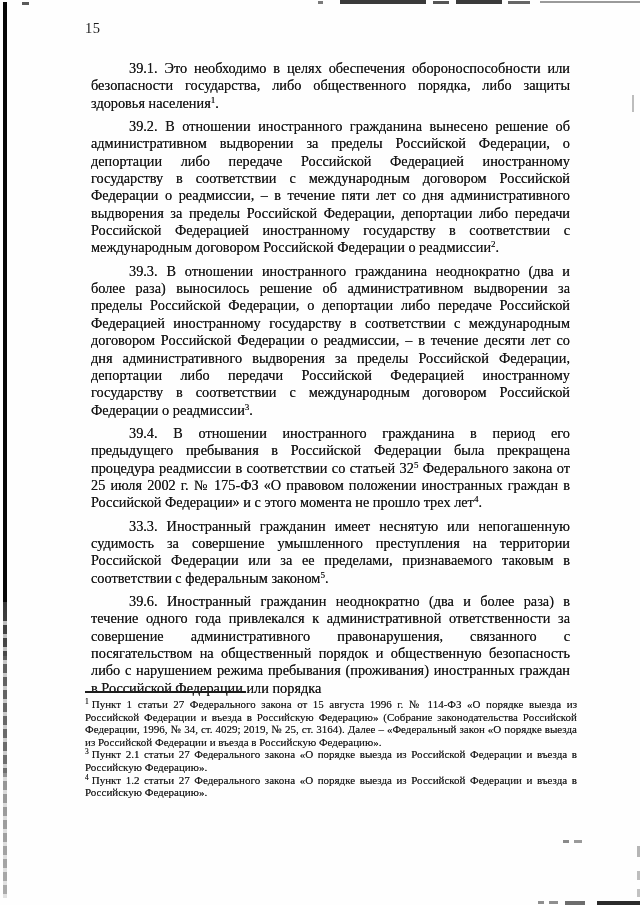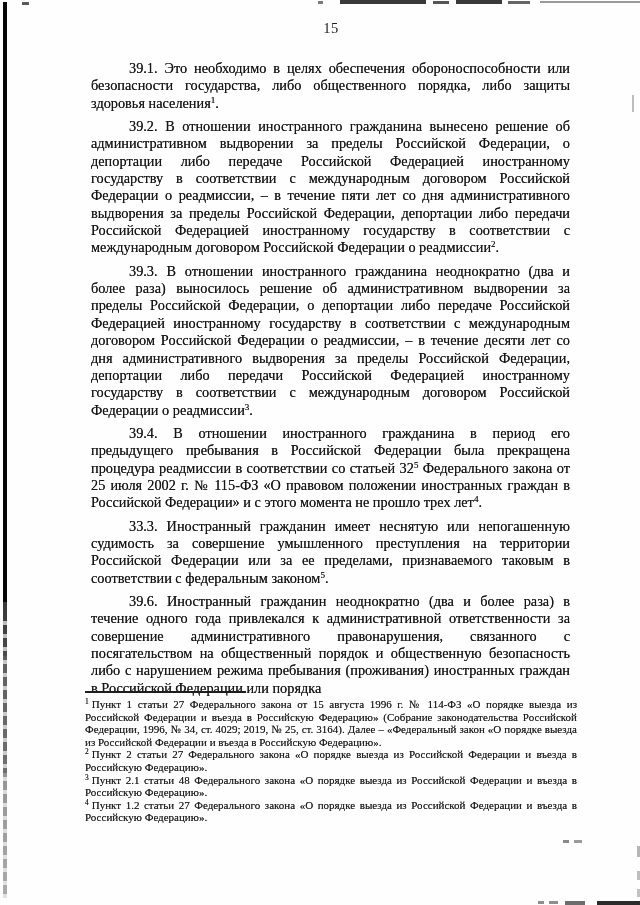--- a/index.html
+++ b/index.html
@@ -10,21 +10,20 @@
     position: relative;
     overflow: hidden;
   }
   .page {
     position: absolute; inset: 0;
     background: #fefefe;
   }
   .page-number {
     position: absolute;
     left: 85px; top: 20px; width: 492px;
-    text-align: center;
     font-size: 14.5px;
     color: #1b1b1b;
     letter-spacing: 0.5px;
   }
   .body-text {
     position: absolute;
     left: 85px; top: 54px; width: 491px;
     font-size: 14.3px;
     line-height: 17.35px;
     text-align: justify;
@@ -82,31 +81,30 @@
 <body>
 
 <div class="page">
 
   <div class="page-number">15</div>
 
   <div class="body-text">
       <p><span>39.1. Это необходимо в целях обеспечения обороноспособности или безопасности государства, либо общественного порядка, либо защиты здоровья населения</span><sup>1</sup><span>.</span></p>
       <p><span>39.2. В отношении иностранного гражданина вынесено решение об административном выдворении за пределы Российской Федерации, о депортации либо передаче Российской Федерацией иностранному государству в соответствии с международным договором Российской Федерации о реадмиссии, – в течение пяти лет со дня административного выдворения за пределы Российской Федерации, депортации либо передачи Российской Федерацией иностранному государству в соответствии с международным договором Российской Федерации о реадмиссии</span><sup>2</sup><span>.</span></p>
       <p><span>39.3. В отношении иностранного гражданина неоднократно (два и более раза) выносилось решение об административном выдворении за пределы Российской Федерации, о депортации либо передаче Российской Федерацией иностранному государству в соответствии с международным договором Российской Федерации о реадмиссии, – в течение десяти лет со дня административного выдворения за пределы Российской Федерации, депортации либо передачи Российской Федерацией иностранному государству в соответствии с международным договором Российской Федерации о реадмиссии</span><sup>3</sup><span>.</span></p>
-      <p><span>39.4. В отношении иностранного гражданина в период его предыдущего пребывания в Российской Федерации была прекращена процедура реадмиссии в соответствии со статьей 32</span><sup>5</sup><span> Федерального закона от 25 июля 2002 г. № 115-ФЗ «О правовом положении иностранных граждан в Российской Федерации» и с этого момента не прошло трех лет</span><sup>4</sup><span>.</span></p>
+      <p><span>39.4. В отношении иностранного гражданина в период его предыдущего пребывания в Российской Федерации была прекращена процедура реадмиссии в соответствии со статьей 32</span><sup>5</sup><span> Федерального закона от 25 июля 2002 г. № 175-ФЗ «О правовом положении иностранных граждан в Российской Федерации» и с этого момента не прошло трех лет</span><sup>4</sup><span>.</span></p>
       <p><span>33.3. Иностранный гражданин имеет неснятую или непогашенную судимость за совершение умышленного преступления на территории Российской Федерации или за ее пределами, признаваемого таковым в соответствии с федеральным законом</span><sup>5</sup><span>.</span></p>
       <p><span>39.6. Иностранный гражданин неоднократно (два и более раза) в течение одного года привлекался к административной ответственности за совершение административного правонарушения, связанного с посягательством на общественный порядок и общественную безопасность либо с нарушением режима пребывания (проживания) иностранных граждан в Российской Федерации или порядка</span></p>
     </div>
 
   <div class="footnote-rule"></div>
 
   <div class="footnotes">
       <p><sup>1</sup><span>Пункт 1 статьи 27 Федерального закона от 15 августа 1996 г. № 114-ФЗ «О порядке выезда из Российской Федерации и въезда в Российскую Федерацию» (Собрание законодательства Российской Федерации, 1996, № 34, ст. 4029; 2019, № 25, ст. 3164). Далее – «Федеральный закон «О порядке выезда из Российской Федерации и въезда в Российскую Федерацию».</span></p>
-      <p><sup>2</sup><span>Пункт 2 статьи 27 Федерального закона «О порядке выезда из Российской Федерации и въезда в Российскую Федерацию».</span></p>
-      <p><sup>3</sup><span>Пункт 2.1 статьи 48 Федерального закона «О порядке выезда из Российской Федерации и въезда в Российскую Федерацию».</span></p>
+      <p><sup>3</sup><span>Пункт 2.1 статьи 27 Федерального закона «О порядке выезда из Российской Федерации и въезда в Российскую Федерацию».</span></p>
       <p><sup>4</sup><span>Пункт 1.2 статьи 27 Федерального закона «О порядке выезда из Российской Федерации и въезда в Российскую Федерацию».</span></p>
     </div>
 
   <div class="left-bar"></div>
   <div class="left-bar-gaps"></div>
 
   <div class="artifact" style="left:22px;top:2px;width:7px;height:3px;background:#5a5a5a;"></div>
   <div class="artifact" style="left:318px;top:1px;width:5px;height:3px;background:#7a7a7a;"></div>
   <div class="artifact" style="left:340px;top:0;width:86px;height:4px;background:#3a3a3a;"></div>
   <div class="artifact" style="left:433px;top:1px;width:16px;height:3px;background:#555555;"></div>

